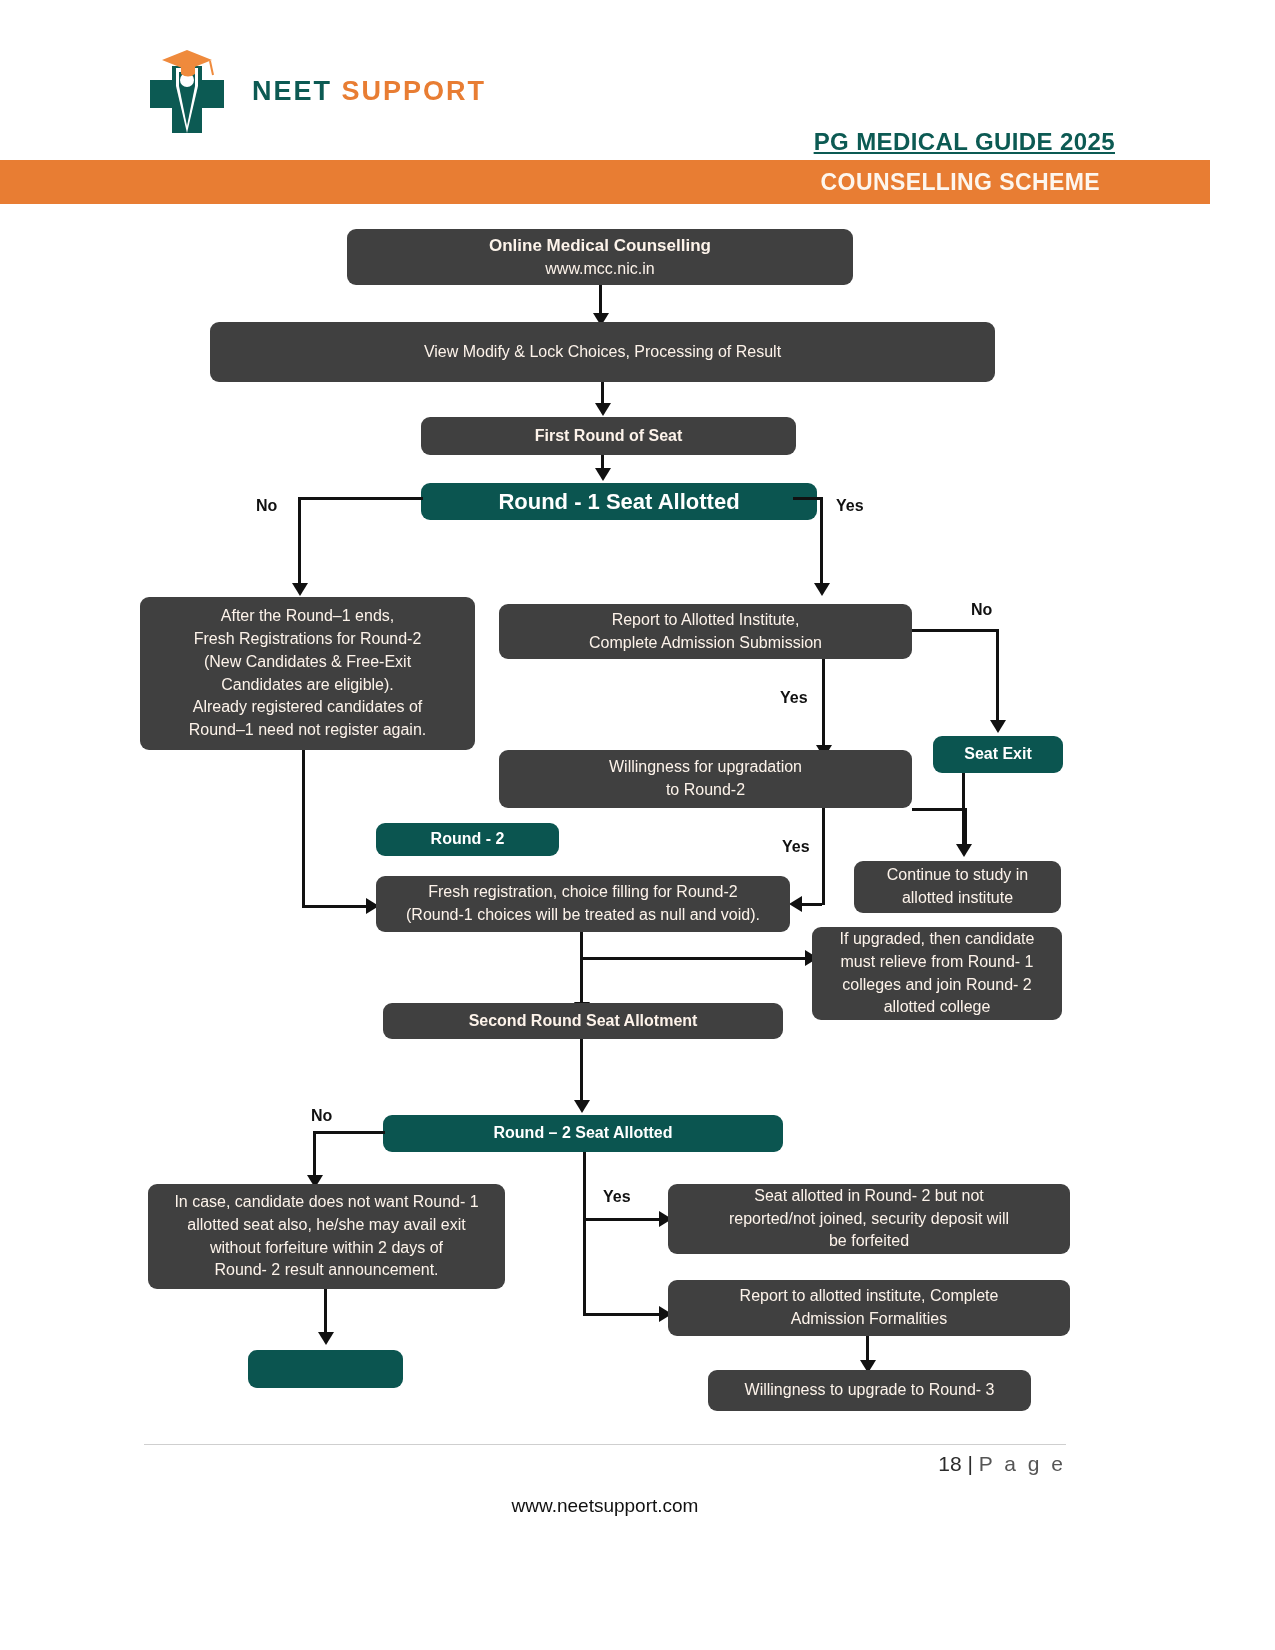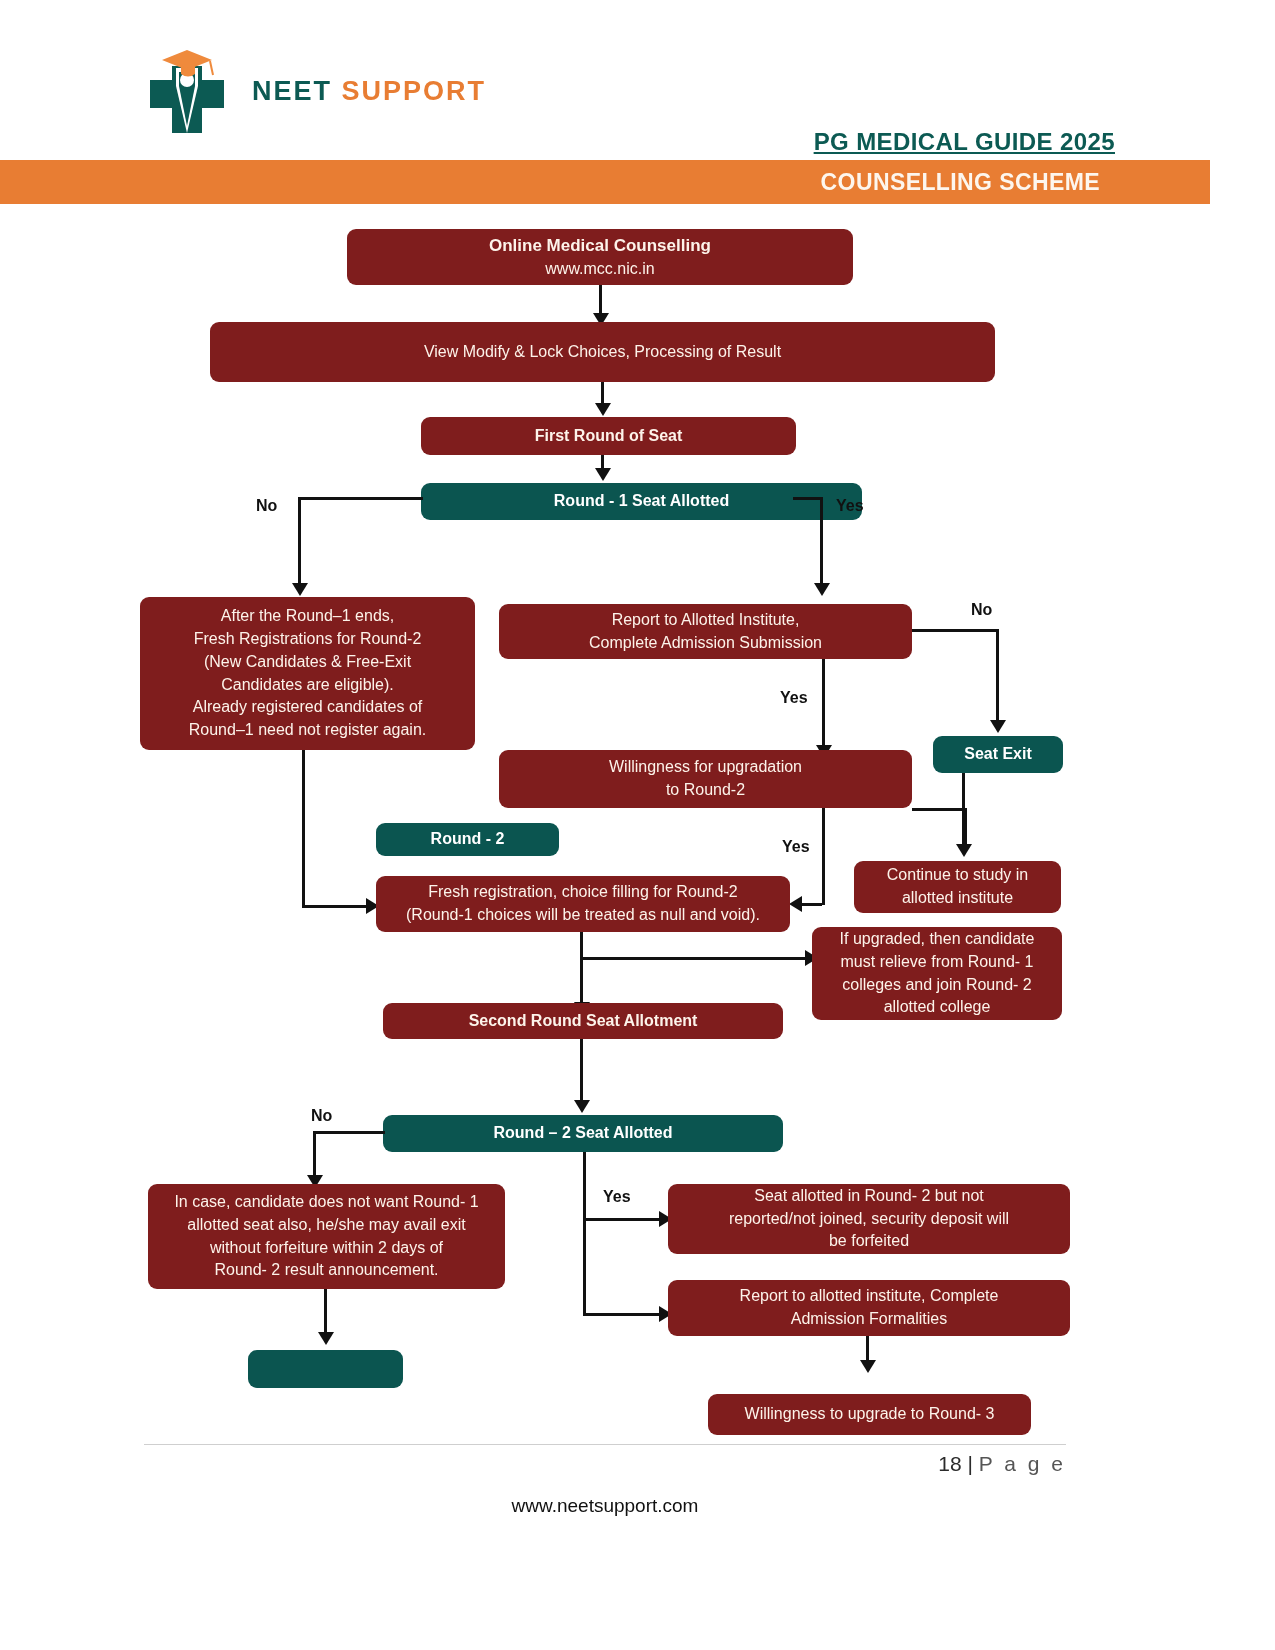--- a/index.html
+++ b/index.html
@@ -32,21 +32,21 @@
   
   .node{
     position:absolute;
     border-radius:9px;
     display:flex;align-items:center;justify-content:center;
     text-align:center;
     box-sizing:border-box;
     line-height:1.42;
     padding:4px 10px;
   }
-  .orange{background:#7f1d1d;color:#fdf3ea;}
+  .orange{background:#404040;color:#fdf3ea;}
   .teal{background:#0b5550;color:#ffffff;}
   .bold{font-weight:700;}
   
   .vline{position:absolute;background:#111;width:3px;}
   .hline{position:absolute;background:#111;height:3px;}
   .arrow-d{position:absolute;width:0;height:0;
     border-left:8px solid transparent;border-right:8px solid transparent;border-top:13px solid #111;}
   .arrow-r{position:absolute;width:0;height:0;
     border-top:8px solid transparent;border-bottom:8px solid transparent;border-left:13px solid #111;}
   .arrow-l{position:absolute;width:0;height:0;
@@ -95,21 +95,21 @@
 </div>
 <div class="vline" style="left:601px;top:382px;height:24px;"></div>
 <div class="arrow-d" style="left:595px;top:403px;"></div>
 
 <div class="node orange bold" style="left:421px;top:417px;width:375px;height:38px;font-size:16px;">
   <span>First Round of Seat</span>
 </div>
 <div class="vline" style="left:601px;top:455px;height:16px;"></div>
 <div class="arrow-d" style="left:595px;top:468px;"></div>
 
-<div class="node teal bold" style="left:421px;top:483px;width:441px;height:37px;font-size:16px;">
+<div class="node teal bold" style="left:421px;top:483px;width:396px;height:37px;font-size:22px;">
   <span>Round - 1 Seat Allotted</span>
 </div>
 
 <div class="lbl" style="left:256px;top:497px;">No</div>
 <div class="hline" style="left:298px;top:497px;width:125px;"></div>
 <div class="vline" style="left:298px;top:497px;height:88px;"></div>
 <div class="arrow-d" style="left:292px;top:583px;"></div>
 
 <div class="lbl" style="left:836px;top:497px;">Yes</div>
 <div class="hline" style="left:793px;top:497px;width:30px;"></div>
@@ -225,21 +225,21 @@
   <div>be forfeited</div>
 </div>
 
 <div class="node orange" style="left:668px;top:1280px;width:402px;height:56px;flex-direction:column;font-size:16px;">
   <div>Report to allotted institute, Complete</div>
   <div>Admission Formalities</div>
 </div>
 <div class="vline" style="left:866px;top:1336px;height:27px;"></div>
 <div class="arrow-d" style="left:860px;top:1360px;"></div>
 
-<div class="node orange" style="left:708px;top:1370px;width:323px;height:41px;font-size:16px;margin-top:24px;">
+<div class="node orange" style="left:708px;top:1370px;width:323px;height:41px;font-size:16px;">
   <span>Willingness to upgrade to Round- 3</span>
 </div>
 
 <div class="node teal bold" style="left:248px;top:1350px;width:155px;height:38px;font-size:16px;">
   <span></span>
 </div>
 
 <div id="footer-rule"></div>
 <div id="page-num">
   <span>18</span>

